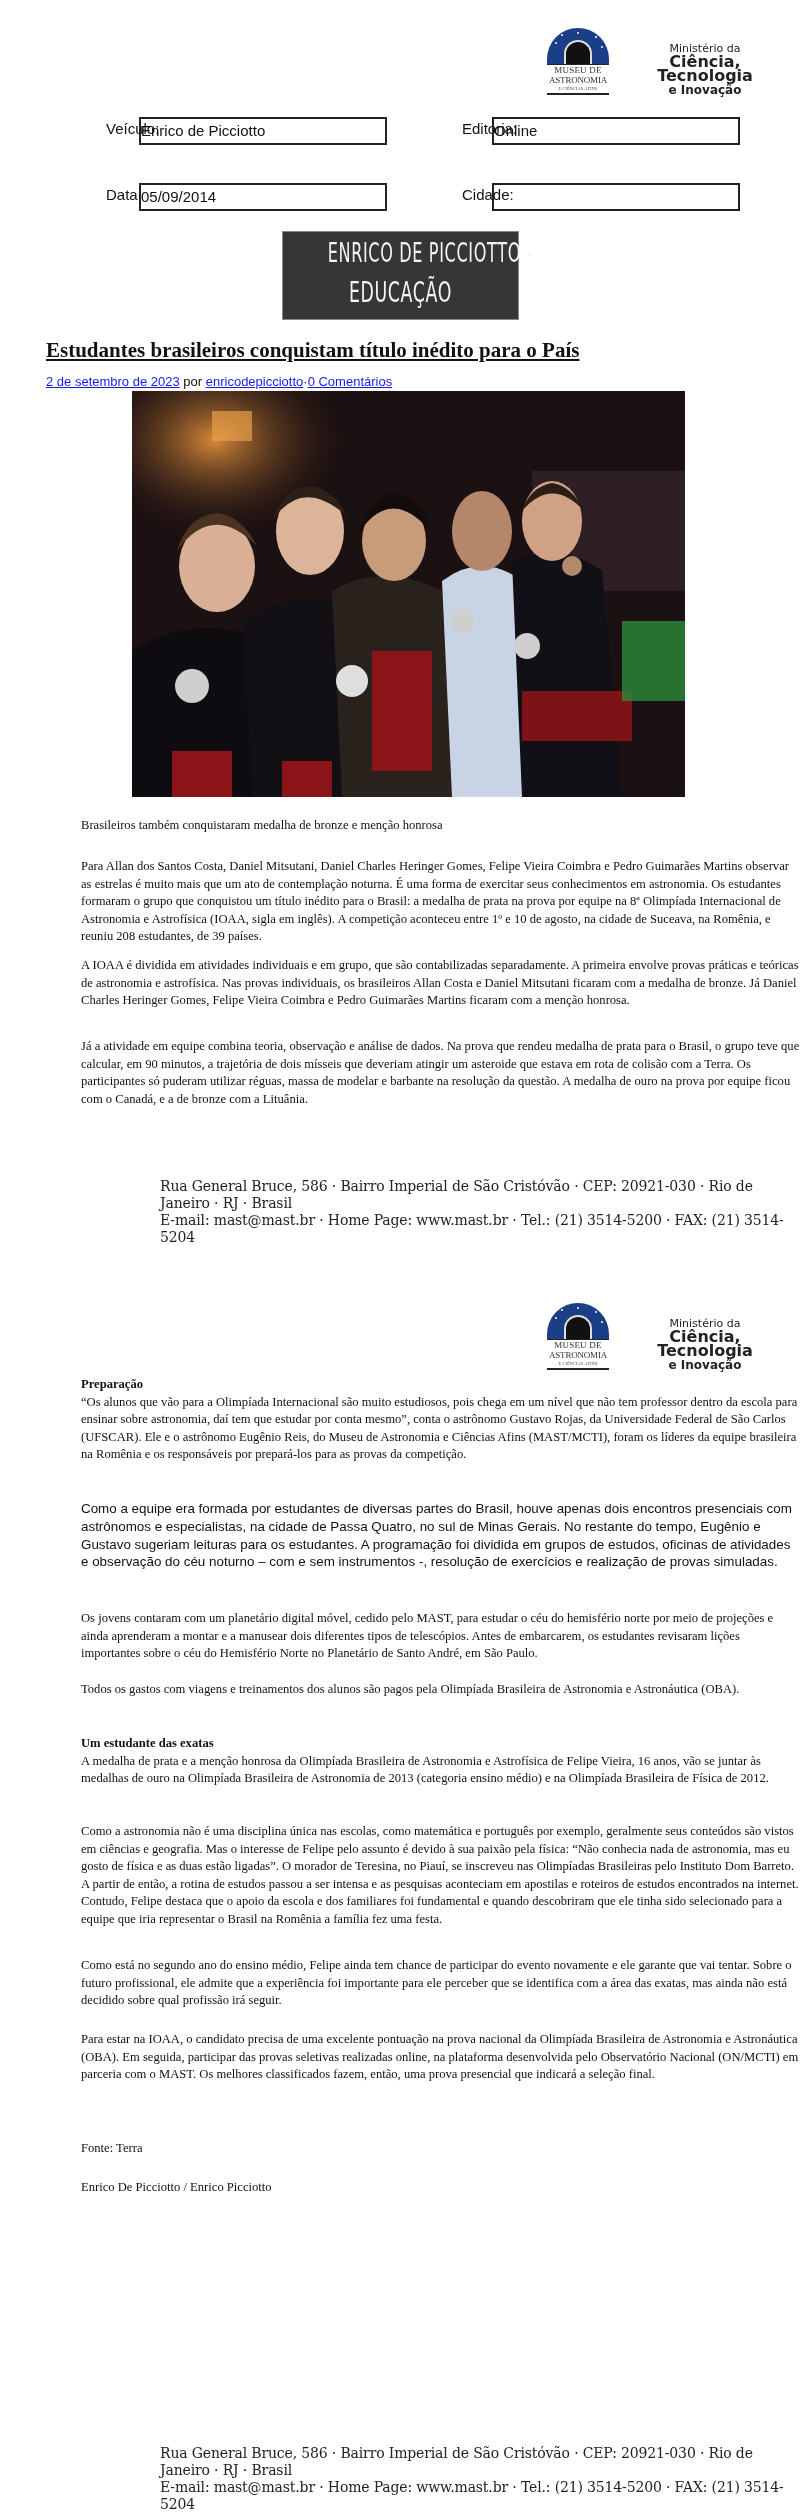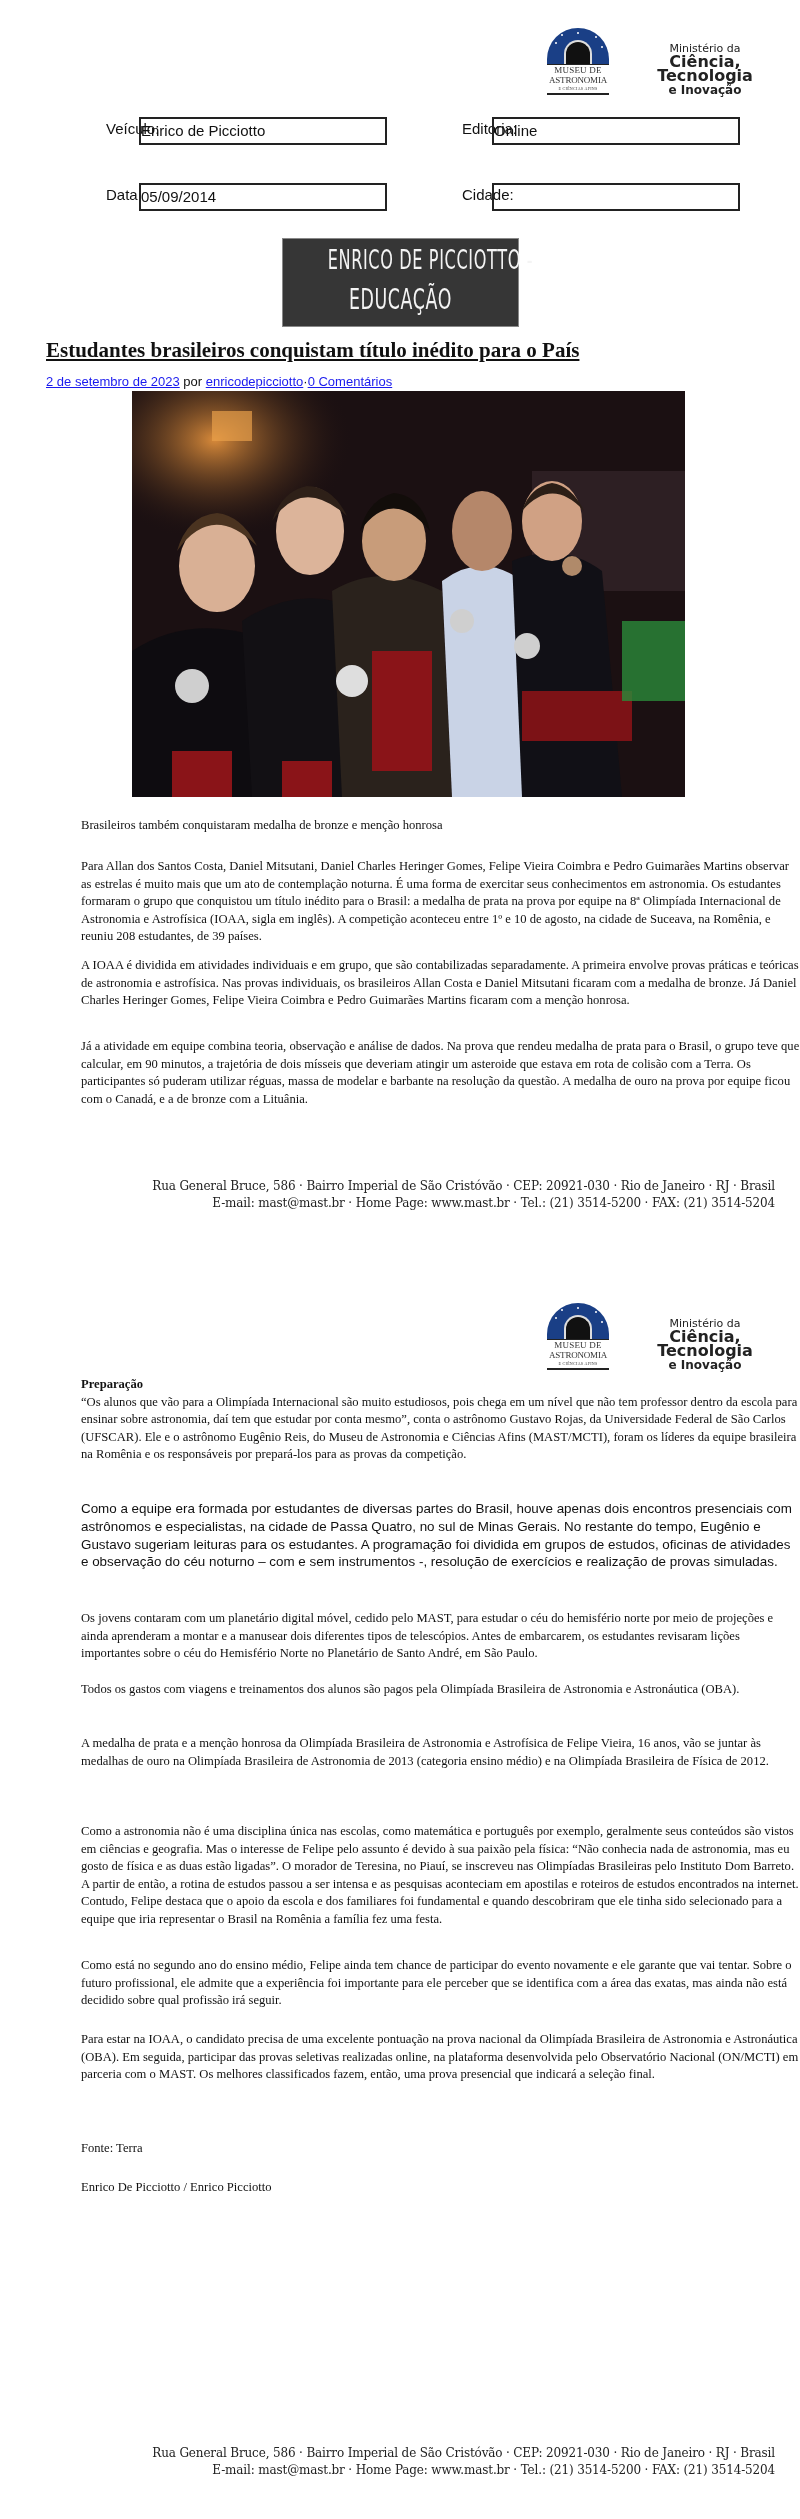--- a/index.html
+++ b/index.html
@@ -18,35 +18,35 @@
   .museu .t2 { top: 47px; font-size: 9px; letter-spacing: -0.2px; }
   .museu .t3 { top: 58px; font-size: 4px; letter-spacing: 0.3px; }
   .ministerio { position: absolute; left: 85px; top: 14px; width: 150px; text-align: center; font-family: "DejaVu Sans", sans-serif; color: #222; }
   .ministerio .m1 { font-size: 11px; line-height: 13px; }
   .ministerio .m2 { font-size: 16px; font-weight: bold; line-height: 14px; }
   .ministerio .m3 { font-size: 12px; font-weight: bold; line-height: 14px; }
 
   .form-label { position: absolute; font-family: "Liberation Sans", sans-serif; font-size: 15px; color: #111; margin-left: 32px; }
   .form-box { position: absolute; height: 28px; border: 2px solid #222; box-sizing: border-box; font-family: "Liberation Sans", sans-serif; font-size: 15px; padding: 3px 0; color: #111; white-space: nowrap; overflow: hidden; }
 
-  .banner { position: absolute; left: 282px; top: 238px; width: 237px; height: 89px; background: #363636; border: 1px solid #888; box-sizing: border-box; color: #f4f4f4; text-align: center; font-family: "DejaVu Sans", sans-serif; font-weight: normal; }
+  .banner { position: absolute; left: 282px; top: 231px; width: 237px; height: 89px; background: #363636; border: 1px solid #888; box-sizing: border-box; color: #f4f4f4; text-align: center; font-family: "DejaVu Sans", sans-serif; font-weight: normal; }
   .banner .b1 { position: absolute; left: 0; right: 0; top: 6px; font-size: 26px; letter-spacing: 1px; transform: scaleX(0.62); transform-origin: center; white-space: nowrap; }
   .banner .b2 { position: absolute; left: 0; right: 0; top: 44px; font-size: 28px; letter-spacing: 1px; transform: scaleX(0.62); transform-origin: center; white-space: nowrap; }
 
   .headline { position: absolute; left: 46px; top: 338px; font-family: "Liberation Serif", serif; font-weight: bold; font-size: 21px; text-decoration: underline; color: #111; white-space: nowrap; }
   .byline { position: absolute; left: 46px; top: 374px; font-family: "Liberation Sans", sans-serif; font-size: 13px; color: #111; white-space: nowrap; }
   .byline a { color: #1a1aee; text-decoration: underline; }
 
   .photo { position: absolute; left: 132px; top: 391px; width: 553px; height: 406px; overflow: hidden; background: #1a0e10; }
 
   .p { position: absolute; left: 46px; width: 720px; font-family: "Liberation Serif", serif; font-size: 12.6px; line-height: 17.6px; color: #111; margin-left: 35px; }
   .p.sans { font-family: "Liberation Sans", sans-serif; font-size: 13.4px; line-height: 17.8px; }
   .p b { font-weight: bold; }
 
-  .footer { position: absolute; right: 25px; width: 640px; text-align: right; font-family: "DejaVu Serif", serif; font-size: 12px; line-height: 17px; color: #222; letter-spacing: -0.15px; }
+  .footer { position: absolute; right: 0; width: 640px; text-align: left; font-family: "DejaVu Serif", serif; font-size: 14px; line-height: 17px; color: #222; letter-spacing: -0.15px; }
   .footer.f1 { top: 1178px; }
   .footer.f2 { top: 2445px; }
 </style>
 </head>
 <body>
 
 <div class="logo-block p1">
   <div class="museu">
     <div class="dome">
       <span class="star" style="left:8px;top:14px"></span>
@@ -168,20 +168,21 @@
 </div>
 
 <div class="p" style="top:1376px">
   <b style="display:block">Preparação</b>
   <span>“Os alunos que vão para a Olimpíada Internacional são muito estudiosos, pois chega em um nível que não tem professor dentro da escola para ensinar sobre astronomia, daí tem que estudar por conta mesmo”, conta o astrônomo Gustavo Rojas, da Universidade Federal de São Carlos (UFSCAR). Ele e o astrônomo Eugênio Reis, do Museu de Astronomia e Ciências Afins (MAST/MCTI), foram os líderes da equipe brasileira na Romênia e os responsáveis por prepará-los para as provas da competição.</span>
 </div>
 <div class="p sans" style="top:1500px">Como a equipe era formada por estudantes de diversas partes do Brasil, houve apenas dois encontros presenciais com astrônomos e especialistas, na cidade de Passa Quatro, no sul de Minas Gerais. No restante do tempo, Eugênio e Gustavo sugeriam leituras para os estudantes. A programação foi dividida em grupos de estudos, oficinas de atividades e observação do céu noturno – com e sem instrumentos -, resolução de exercícios e realização de provas simuladas.</div>
 <div class="p" style="top:1610px">Os jovens contaram com um planetário digital móvel, cedido pelo MAST, para estudar o céu do hemisfério norte por meio de projeções e ainda aprenderam a montar e a manusear dois diferentes tipos de telescópios. Antes de embarcarem, os estudantes revisaram lições importantes sobre o céu do Hemisfério Norte no Planetário de Santo André, em São Paulo.</div>
 <div class="p" style="top:1681px">Todos os gastos com viagens e treinamentos dos alunos são pagos pela Olimpíada Brasileira de Astronomia e Astronáutica (OBA).</div>
 <div class="p" style="top:1735px">
+  <b style="display:block">Um estudante das exatas</b>
   <span>A medalha de prata e a menção honrosa da Olimpíada Brasileira de Astronomia e Astrofísica de Felipe Vieira, 16 anos, vão se juntar às medalhas de ouro na Olimpíada Brasileira de Astronomia de 2013 (categoria ensino médio) e na Olimpíada Brasileira de Física de 2012.</span>
 </div>
 <div class="p" style="top:1823px">Como a astronomia não é uma disciplina única nas escolas, como matemática e português por exemplo, geralmente seus conteúdos são vistos em ciências e geografia. Mas o interesse de Felipe pelo assunto é devido à sua paixão pela física: “Não conhecia nada de astronomia, mas eu gosto de física e as duas estão ligadas”. O morador de Teresina, no Piauí, se inscreveu nas Olimpíadas Brasileiras pelo Instituto Dom Barreto. A partir de então, a rotina de estudos passou a ser intensa e as pesquisas aconteciam em apostilas e roteiros de estudos encontrados na internet. Contudo, Felipe destaca que o apoio da escola e dos familiares foi fundamental e quando descobriram que ele tinha sido selecionado para a equipe que iria representar o Brasil na Romênia a família fez uma festa.</div>
 <div class="p" style="top:1957px">Como está no segundo ano do ensino médio, Felipe ainda tem chance de participar do evento novamente e ele garante que vai tentar. Sobre o futuro profissional, ele admite que a experiência foi importante para ele perceber que se identifica com a área das exatas, mas ainda não está decidido sobre qual profissão irá seguir.</div>
 <div class="p" style="top:2031px">
   <span>Para estar na IOAA, o candidato precisa de uma excelente pontuação na prova nacional da Olimpíada Brasileira de Astronomia e Astronáutica (OBA). Em seguida, participar das provas seletivas realizadas online, na plataforma desenvolvida pelo Observatório Nacional (ON/MCTI) em parceria com o MAST. Os melhores classificados fazem, então, uma prova presencial que indicará a seleção final.</span>
 </div>
 <div class="p" style="top:2140px">Fonte: Terra</div>
 <div class="p" style="top:2179px">Enrico De Picciotto / Enrico Picciotto</div>
 

